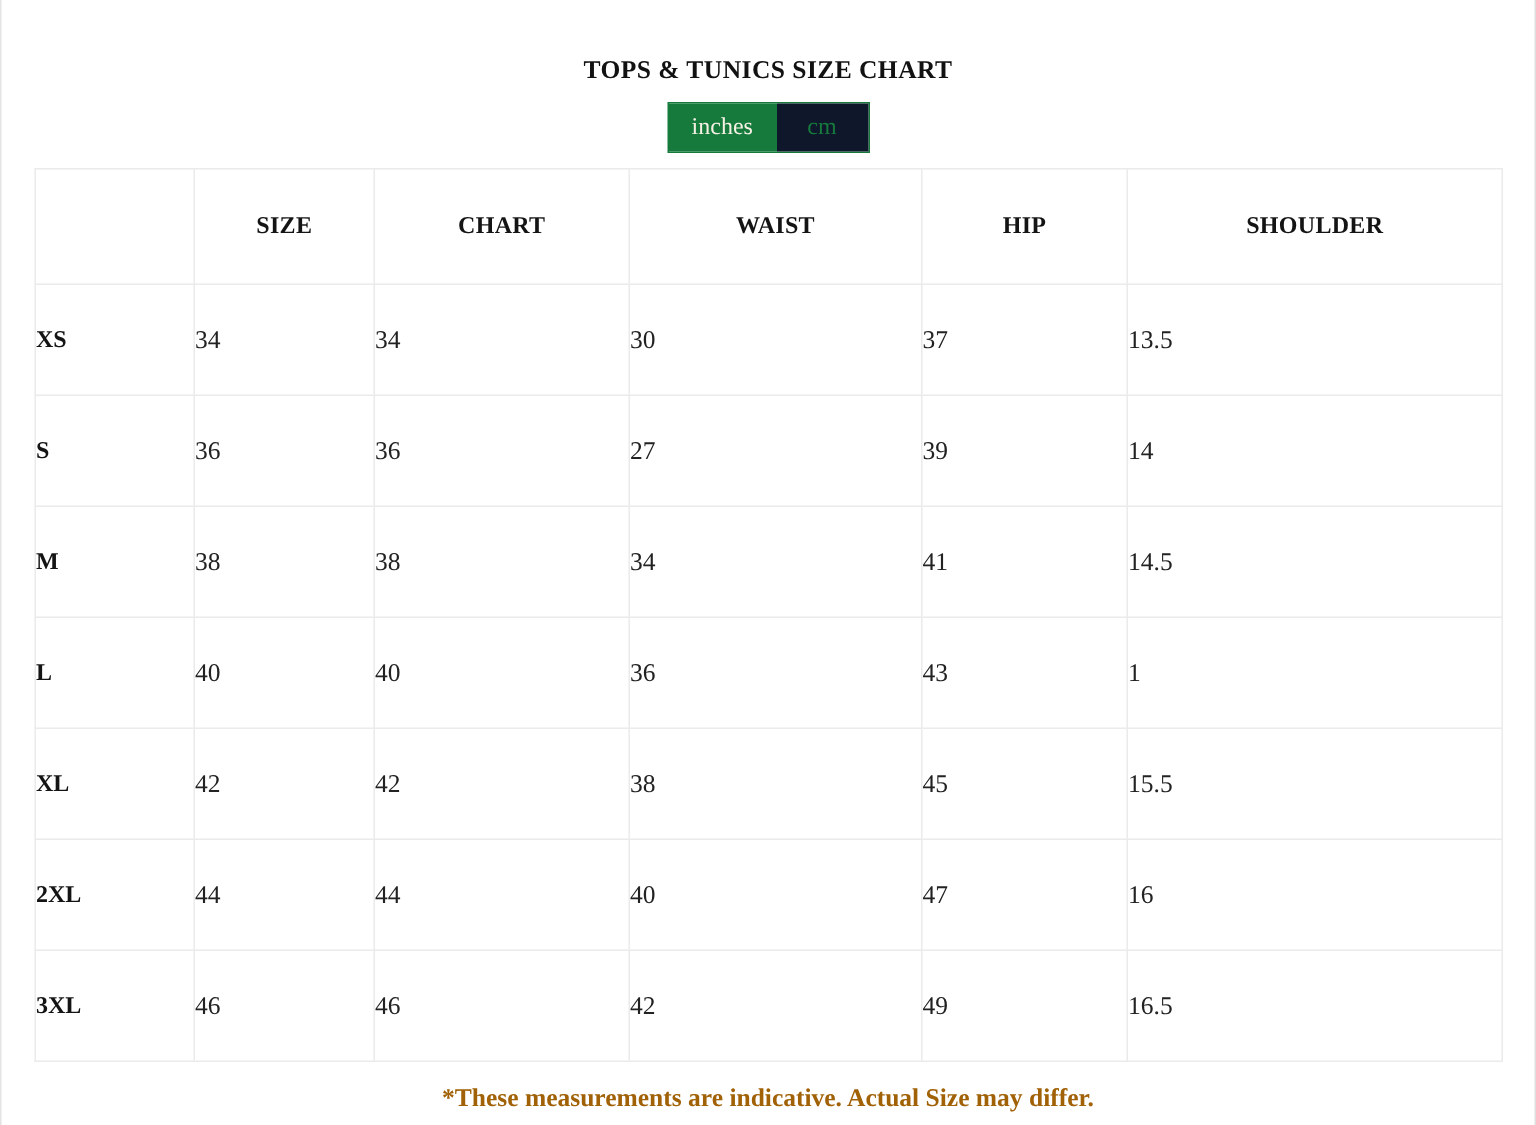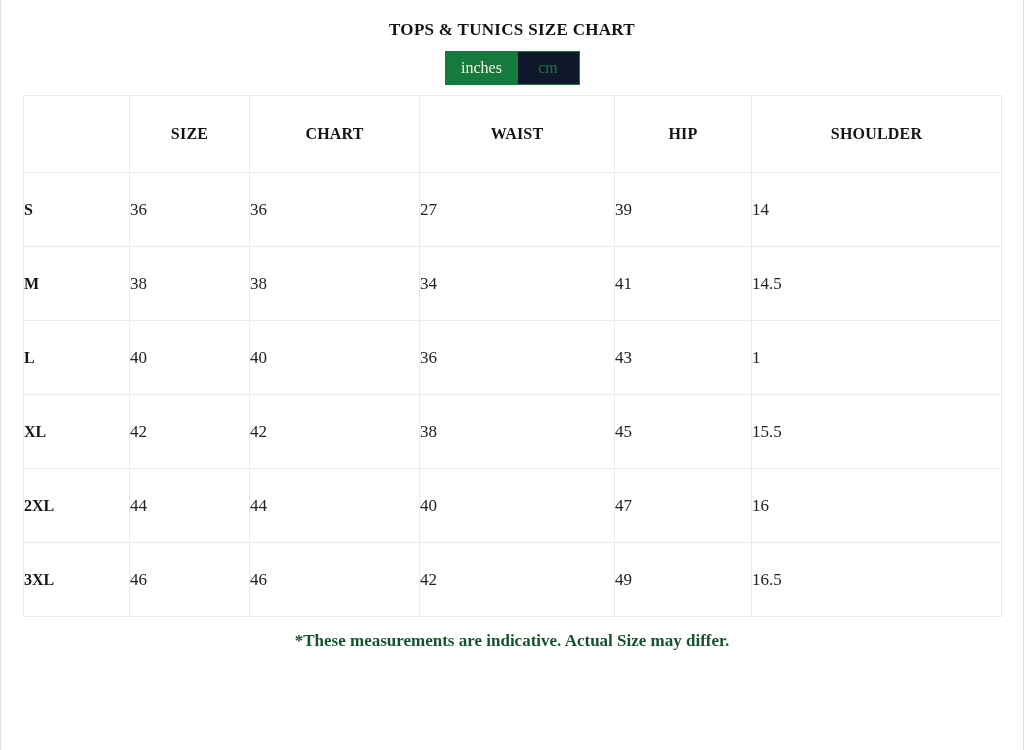--- a/index.html
+++ b/index.html
@@ -14,21 +14,21 @@
     font-family: "Liberation Serif", "DejaVu Serif", serif;
     color: #1d1d1d;
     overflow: hidden;
   }
   .title {
     text-align: center;
     font-size: 17px;
     font-weight: 700;
     letter-spacing: 0.3px;
     color: #121212;
-    padding-top: 20px;
+    padding-top: 37px;
   }
   .toggle-wrap {
     display: flex;
     justify-content: center;
     margin-top: 11px;
   }
   .unit-toggle {
     display: inline-flex;
     border: 1px solid #177a3d;
     height: 34px;
@@ -85,21 +85,21 @@
   }
   table.size-table td.val {
     font-size: 17px;
     font-weight: 400;
     color: #222222;
   }
   .footnote {
     text-align: center;
     font-size: 17px;
     font-weight: 700;
-    color: #14532d;
+    color: #a16207;
     margin-top: 14px;
   }
 </style>
 </head>
 <body>
 
 <div class="page">
 
   <div class="title">TOPS &amp; TUNICS SIZE CHART</div>
 
@@ -123,20 +123,28 @@
       <tr>
         <th></th>
         <th>SIZE</th>
         <th>CHART</th>
         <th>WAIST</th>
         <th>HIP</th>
         <th>SHOULDER</th>
       </tr>
     </thead>
     <tbody>
+      <tr>
+        <td class="row-label">XS</td>
+        <td class="val">34</td>
+        <td class="val">34</td>
+        <td class="val">30</td>
+        <td class="val">37</td>
+        <td class="val">13.5</td>
+      </tr>
       <tr>
         <td class="row-label">S</td>
         <td class="val">36</td>
         <td class="val">36</td>
         <td class="val">27</td>
         <td class="val">39</td>
         <td class="val">14</td>
       </tr>
       <tr>
         <td class="row-label">M</td>

